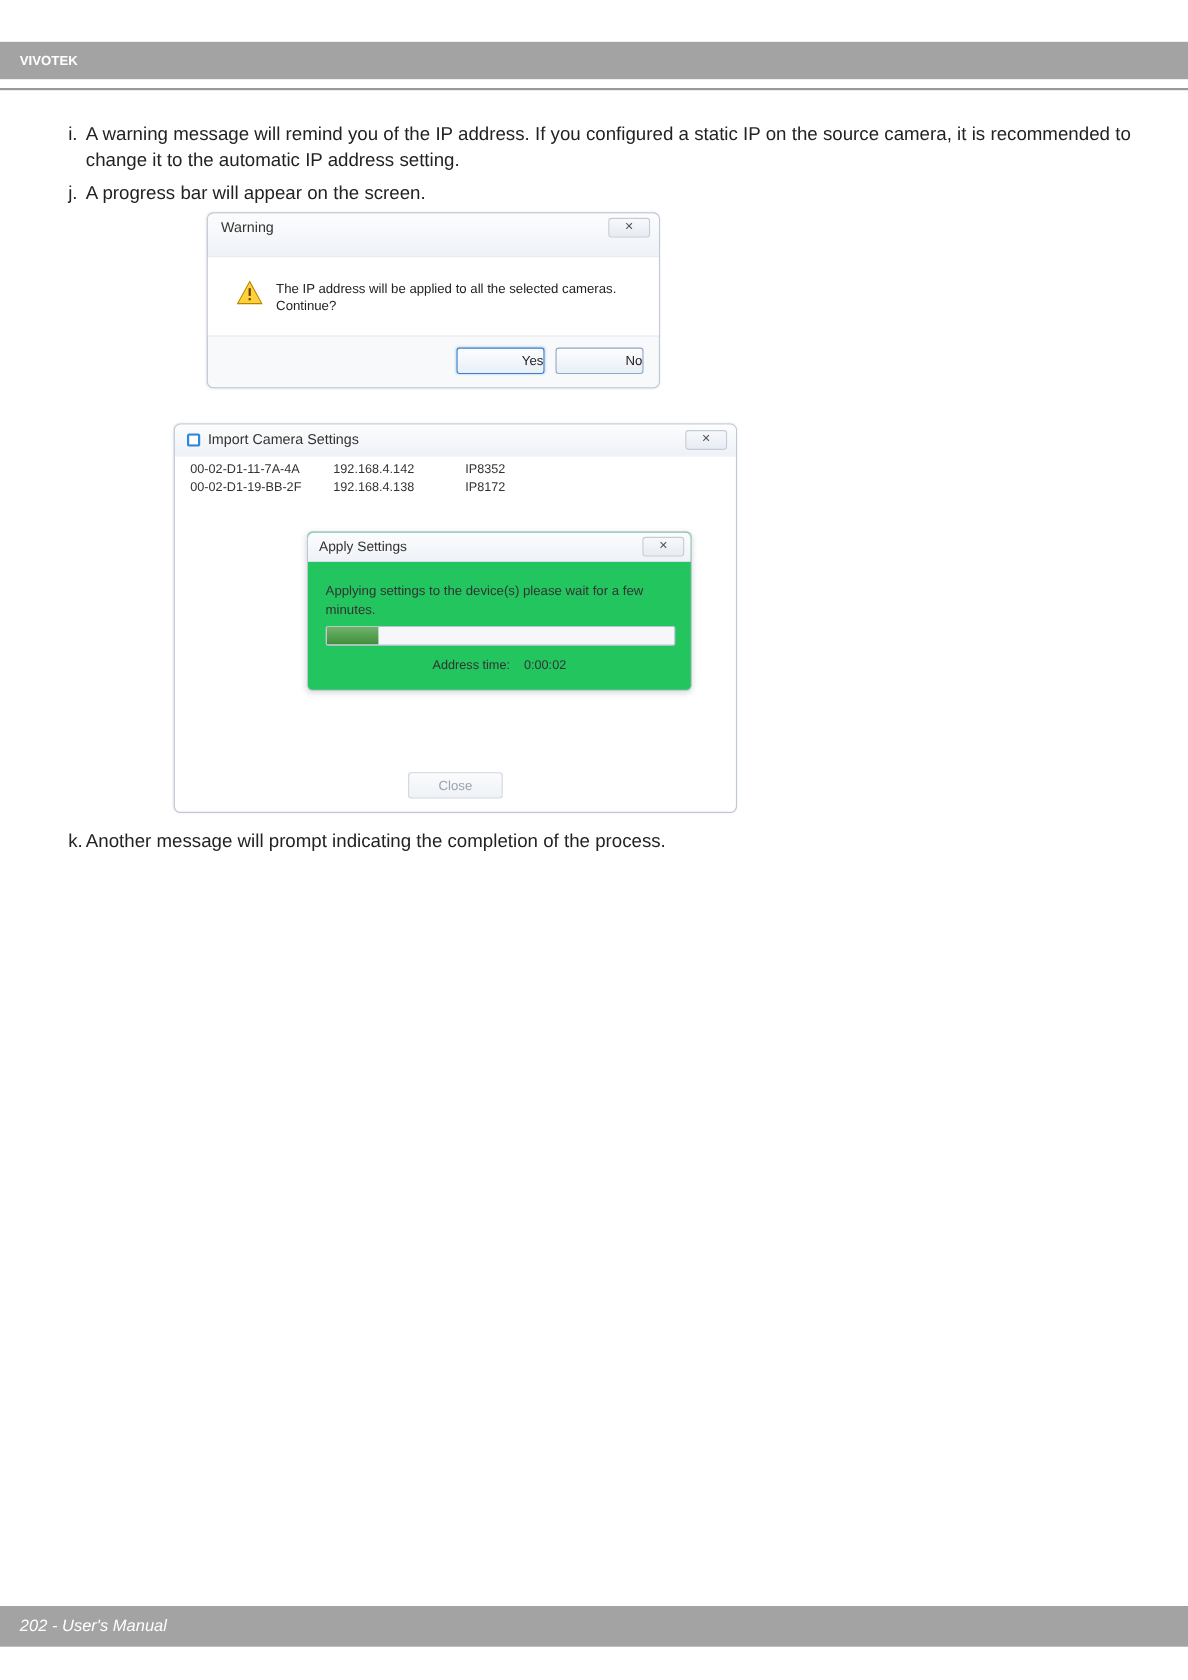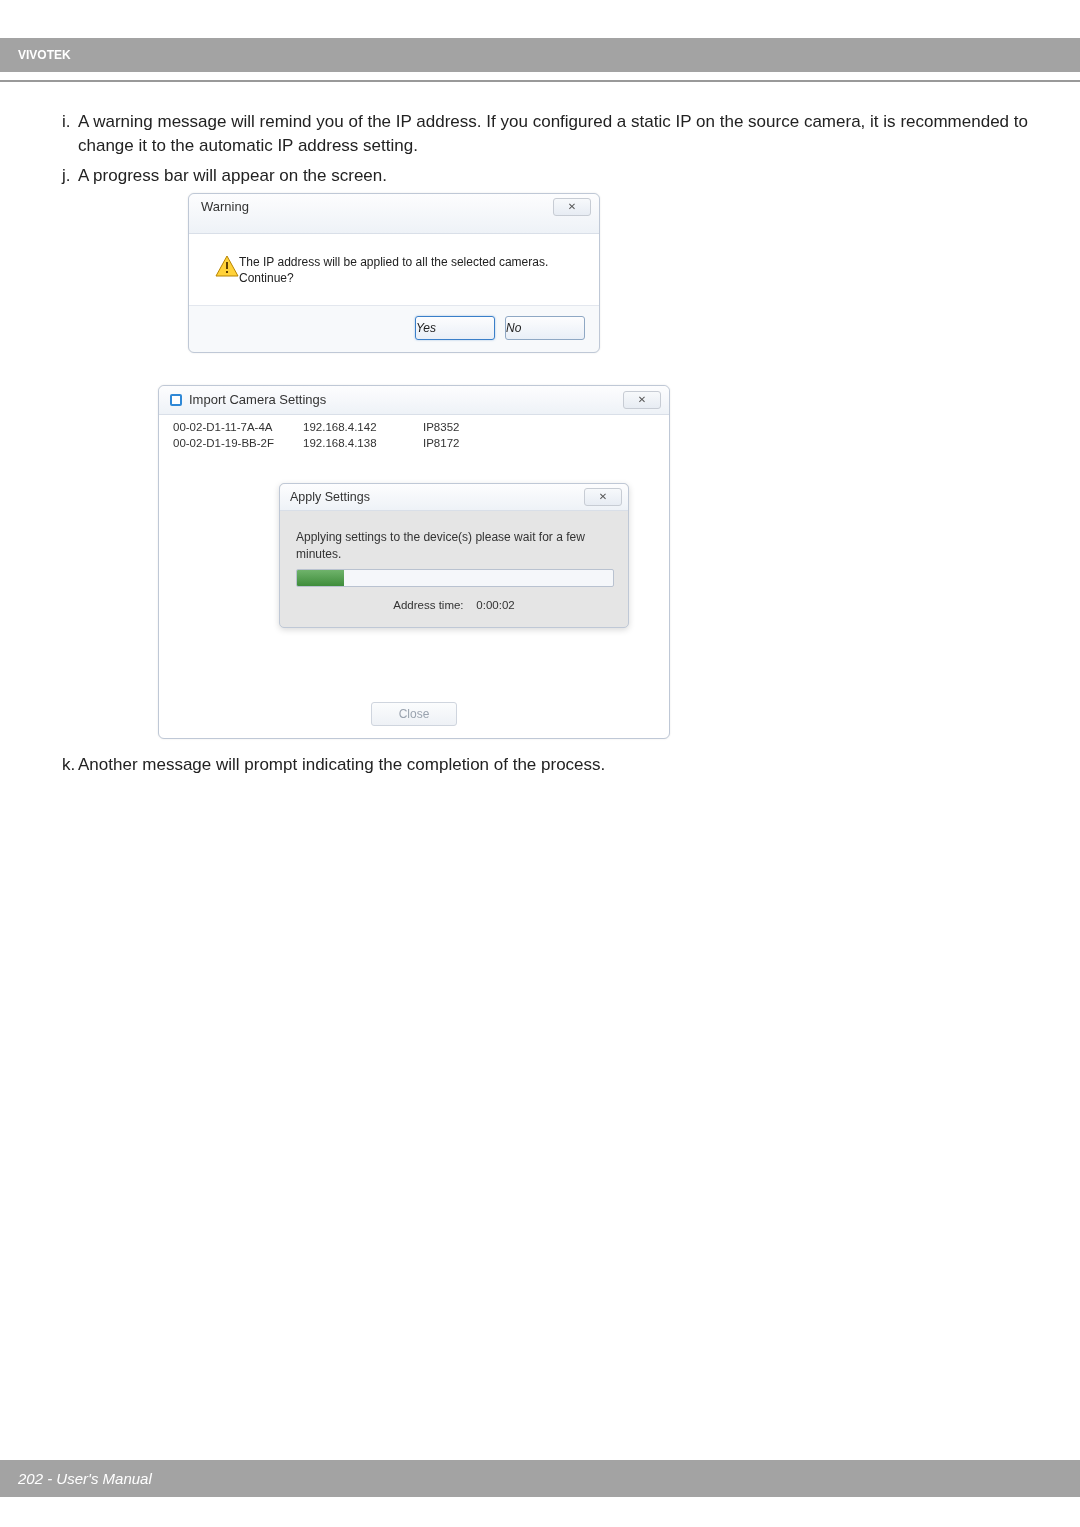--- a/index.html
+++ b/index.html
@@ -65,20 +65,21 @@
     font-size: 10px;
     color: #555;
     display: flex;
     align-items: center;
     justify-content: center;
     cursor: pointer;
   }
   .dialog-body {
     display: flex;
     align-items: flex-start;
+    gap: 12px;
     padding: 20px 18px 18px 26px;
     background: #fff;
     border-bottom: 1px solid #e3e7ee;
   }
   .warn-icon {
     width: 24px; height: 24px;
     flex: none;
   }
   .warn-icon svg { width: 24px; height: 24px; }
   .dialog-msg {
@@ -94,23 +95,22 @@
   .btn {
     min-width: 78px;
     height: 22px;
     font-size: 12px;
     border: 1px solid #8fa8c4;
     border-radius: 3px;
     background: linear-gradient(#fdfdfe,#e9eff7);
     color: #222;
     display: flex;
     align-items: center;
-    justify-content: flex-start;
+    justify-content: flex-end;
     cursor: pointer;
-    font-style: italic;
   }
   .btn.default { border-color: #3a7fc9; box-shadow: 0 0 2px rgba(58,127,201,0.5); }
 
   
   .dialog-import {
     width: 510px;
     margin: 32px 0 0 96px;
     border: 1px solid #bfc8d6;
     border-radius: 6px;
     background: #fff;
@@ -146,21 +146,21 @@
   .col-model{ width: 100px; }
   .col-status{ flex:1; }
 
   .table-body { padding: 4px 14px 2px 14px; font-family: Tahoma, sans-serif; font-size: 11.5px; color:#333; }
   .trow { display:flex; line-height: 16px; }
 
   .apply-dialog {
     margin: 30px 40px 0 120px;
     border: 1px solid #bfc8d6;
     border-radius: 5px;
-    background: #e5e5e5;
+    background: #22c55e;
     box-shadow: 0 2px 6px rgba(0,0,0,0.15);
   }
   .apply-title {
     display:flex; justify-content: space-between; align-items:center;
     padding: 4px 6px 4px 10px;
     background: linear-gradient(#fdfdfe,#eef2f7);
     border-bottom: 1px solid #d9dfe8;
     border-radius: 5px 5px 0 0;
     font-size: 12.5px;
   }

